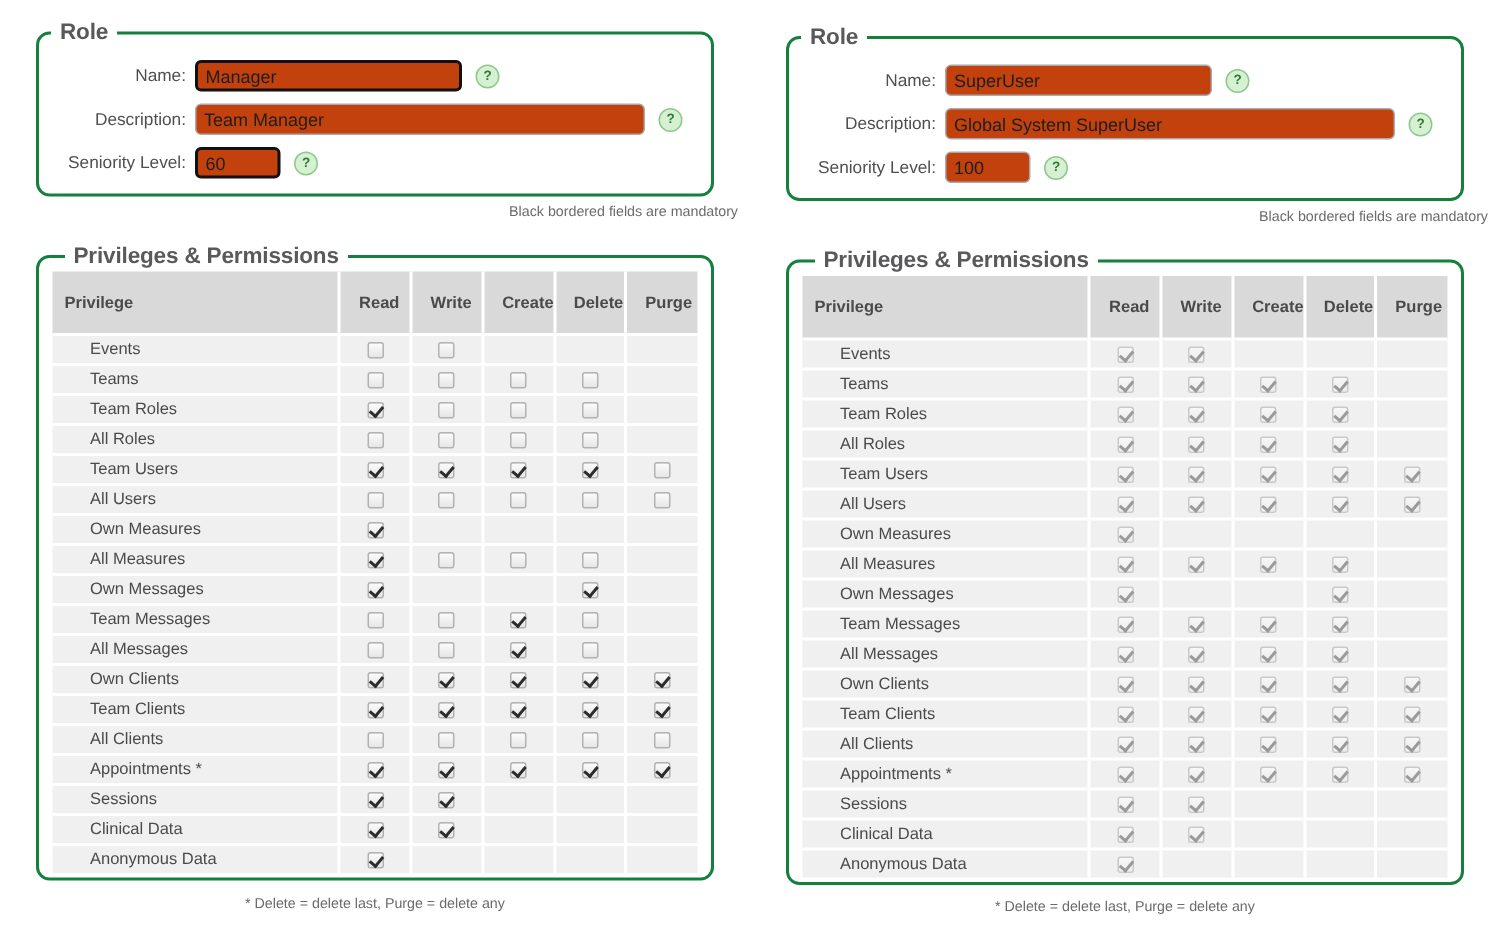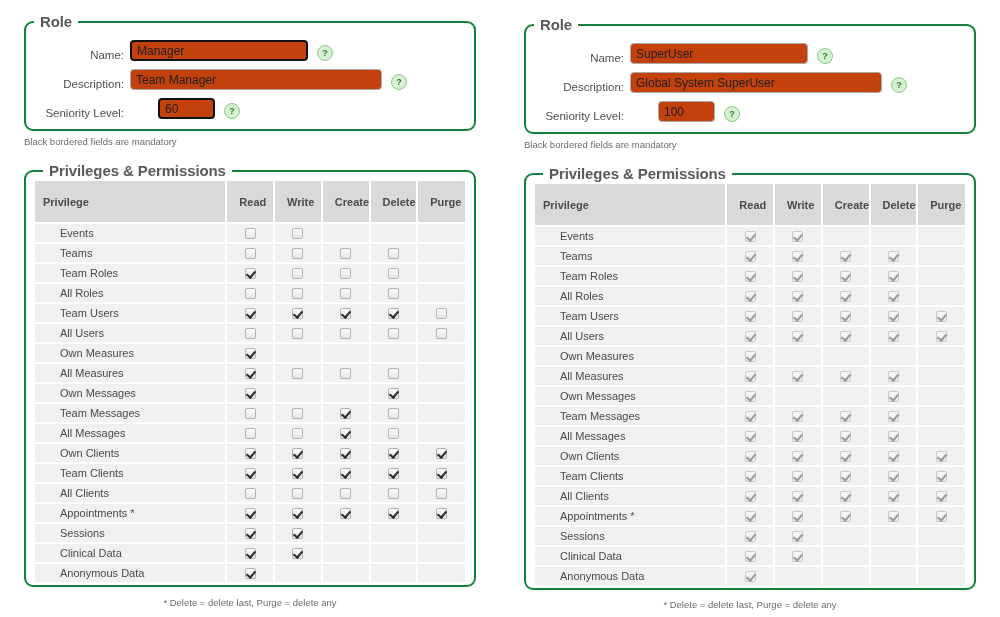--- a/index.html
+++ b/index.html
@@ -52,21 +52,21 @@
     left: 24px;
     right: 24px;
     top: 13px;
     height: 118px;
     padding: 10px 0 0 0;
   }
   .panel-right .role-fs { top: 16px; }
 
   .frow {
     display: flex;
-    align-items: flex-end;
+    align-items: center;
     margin-bottom: 8px;
   }
   .flabel {
     width: 98px;
     text-align: right;
     font-size: 11.5px;
     color: #4f4f51;
     padding-right: 6px;
     flex: 0 0 auto;
     white-space: nowrap;
@@ -80,22 +80,22 @@
     color: #1e1e1e;
     padding: 0 5px;
     line-height: 19px;
     font-family: "Liberation Sans", sans-serif;
     outline: none;
   }
   .finput.mandatory { border: 2px solid #111111; }
   .finput.optional  { border: 1px solid #a9a9a9; }
 
   .w-name  { width: 178px; }
-  .w-desc  { width: 252px; }
-  .w-level { width: 57px; margin-left: 28px; }
+  .w-desc  { width: 300px; }
+  .w-level { width: 57px; }
 
   .help {
     display: inline-flex;
     align-items: center;
     justify-content: center;
     width: 14px;
     height: 14px;
     margin-left: 9px;
     border-radius: 50%;
     background: #d6f0d2;
@@ -106,21 +106,21 @@
     line-height: 1;
     flex: 0 0 auto;
     cursor: pointer;
   }
 
   .note {
     position: absolute;
     left: 24px;
     right: 8px;
     top: 136px;
-    text-align: left;
+    text-align: right;
     font-size: 9.5px;
     color: #6b6b6d;
   }
   .panel-right .note { top: 139px; }
 
   
   .priv-fs {
     position: absolute;
     left: 24px;
     right: 24px;

